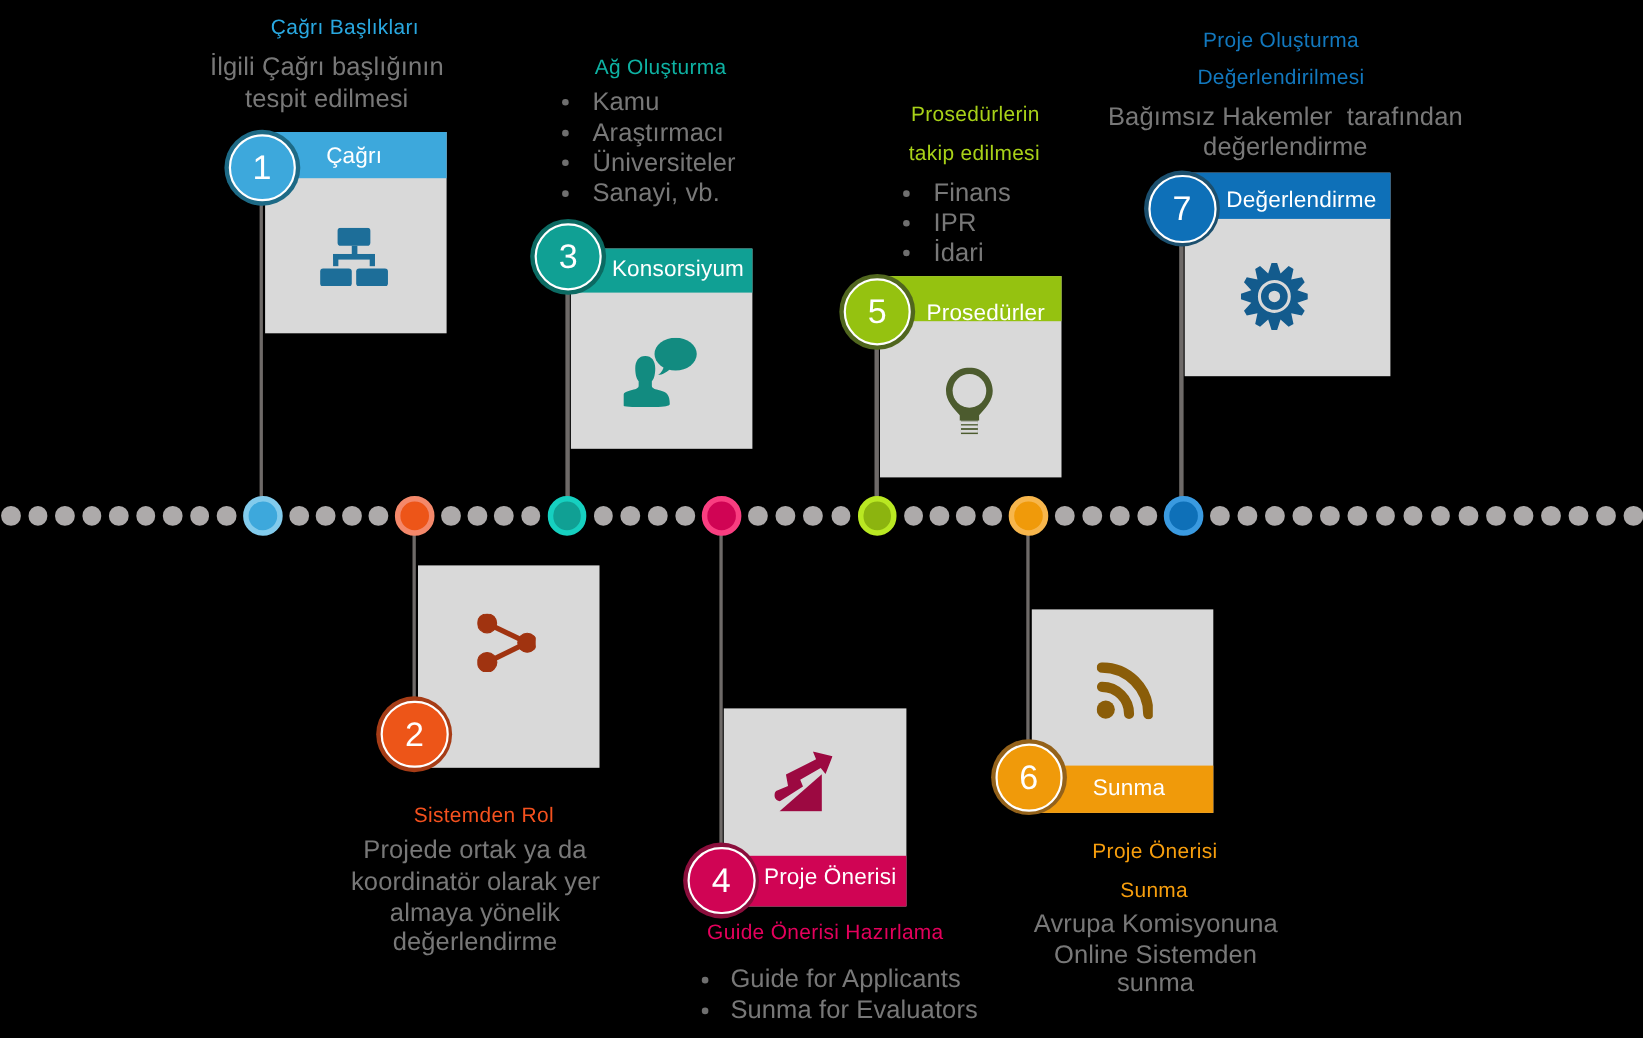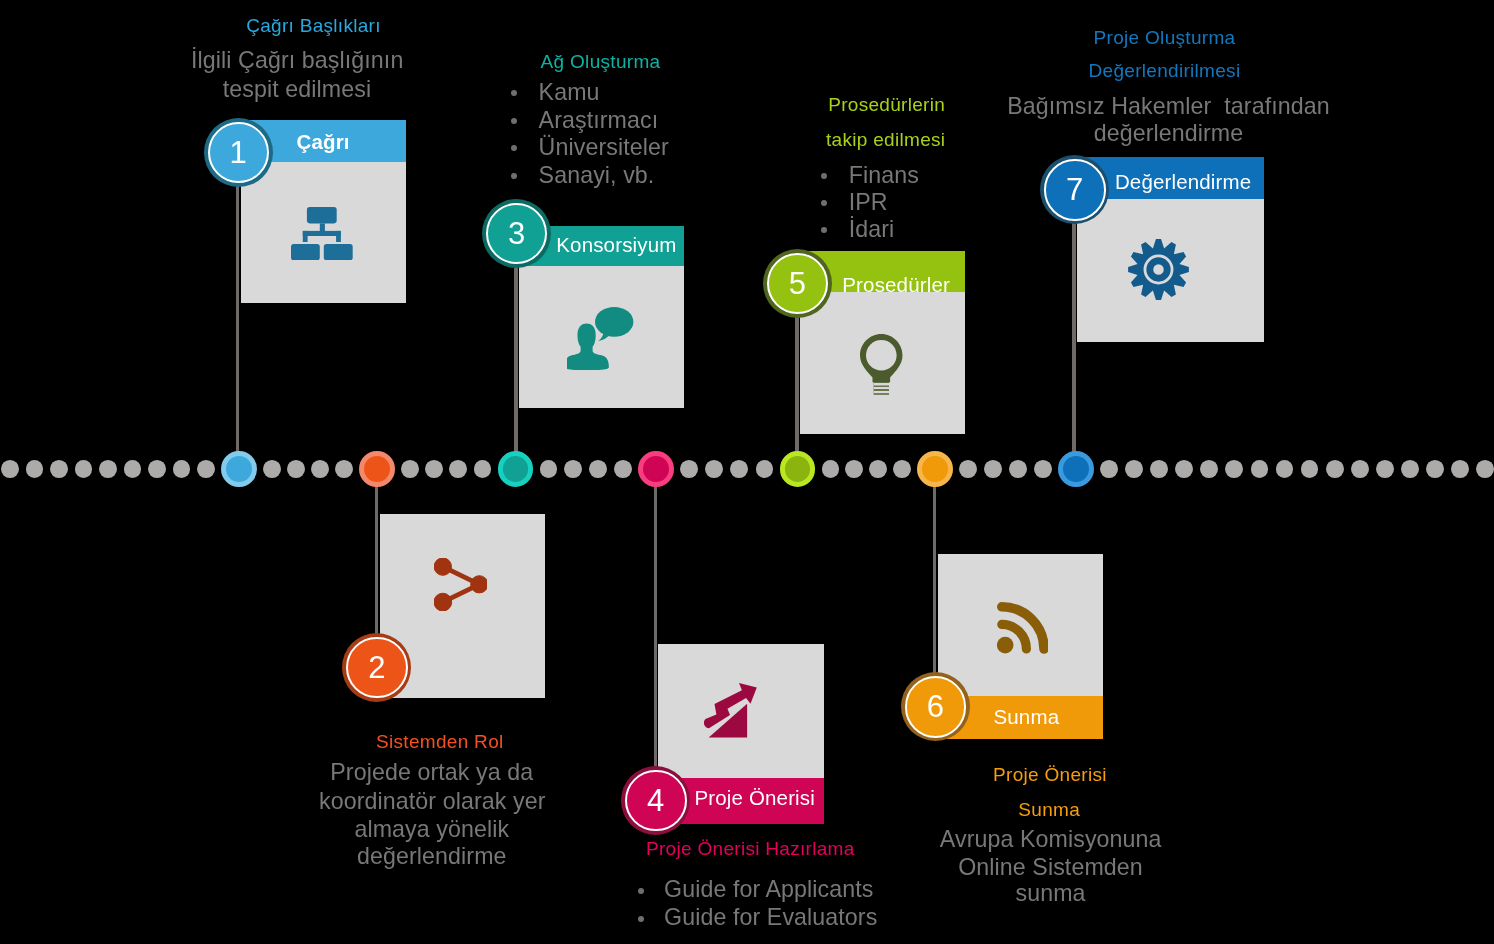--- a/index.html
+++ b/index.html
@@ -141,34 +141,34 @@
   <div class="ln h" style="left:1164.5px;top:53.8px;color:#1278BE;">Değerlendirilmesi</div>
   <div class="ln b" style="left:1168.5px;top:91.7px;">Bağımsız Hakemler  tarafından</div>
   <div class="ln b" style="left:1168.5px;top:118.9px;">değerlendirme</div>
 
   <div class="ln h" style="left:439.8px;top:724.6px;color:#F4511E;">Sistemden Rol</div>
   <div class="ln b" style="left:432.3px;top:786.6px;">koordinatör olarak yer</div>
   <div class="ln b" style="left:431.8px;top:757.9px;">Projede ortak ya da</div>
   <div class="ln b" style="left:431.8px;top:814.5px;">almaya yönelik</div>
   <div class="ln b" style="left:431.8px;top:841.5px;">değerlendirme</div>
 
-  <div class="ln h" style="left:750.3px;top:832.2px;color:#E4005C;">Proje Önerisi Hazırlama</div>
+  <div class="ln h" style="left:750.3px;top:832.2px;color:#E4005C;">Guide Önerisi Hazırlama</div>
   <i class="bdot" style="left:637.7px;top:887.7px;"></i>
   <div class="ln b l" style="left:664.0px;top:874.9px;">Guide for Applicants</div>
   <i class="bdot" style="left:637.7px;top:915.8px;"></i>
-  <div class="ln b l" style="left:664.0px;top:903.0px;">Guide for Evaluators</div>
+  <div class="ln b l" style="left:664.0px;top:903.0px;">Sunma for Evaluators</div>
 
   <div class="ln h" style="left:1049.9px;top:758.1px;color:#F79E0D;">Proje Önerisi</div>
   <div class="ln h" style="left:1049.2px;top:793.2px;color:#F79E0D;">Sunma</div>
   <div class="ln b" style="left:1050.7px;top:825.3px;">Avrupa Komisyonuna</div>
   <div class="ln b" style="left:1050.5px;top:852.9px;">Online Sistemden</div>
   <div class="ln b" style="left:1050.5px;top:878.8px;">sunma</div>
 
   <div class="card" style="left:240.8px;top:119.9px;width:164.9px;height:183.6px;">
-    <div class="cardhdr" style="height:42.6px;background:#3DA8DC;font-weight:bold;">
+    <div class="cardhdr" style="height:42.6px;background:#3DA8DC;">
       <span style="left:55.7px;top:10.4px;">Çağrı</span>
     </div>
     <svg class="cardicon" viewBox="0 0 61.7 53.4" width="61.7" height="53.4" style="left:50.3px;top:86.7px;">
       <g fill="#1D6E99">
         <rect x="15.9" y="0" width="29.8" height="16.4" rx="2.8"></rect>
         <rect x="28.8" y="16.4" width="5.1" height="7.9"></rect>
         <rect x="11.8" y="23.9" width="38" height="5.1"></rect>
         <rect x="11.8" y="23.9" width="4.8" height="11.1"></rect>
         <rect x="45.1" y="23.9" width="4.8" height="11.1"></rect>
         <rect x="0" y="37.1" width="28.8" height="16.3" rx="2.8"></rect>

